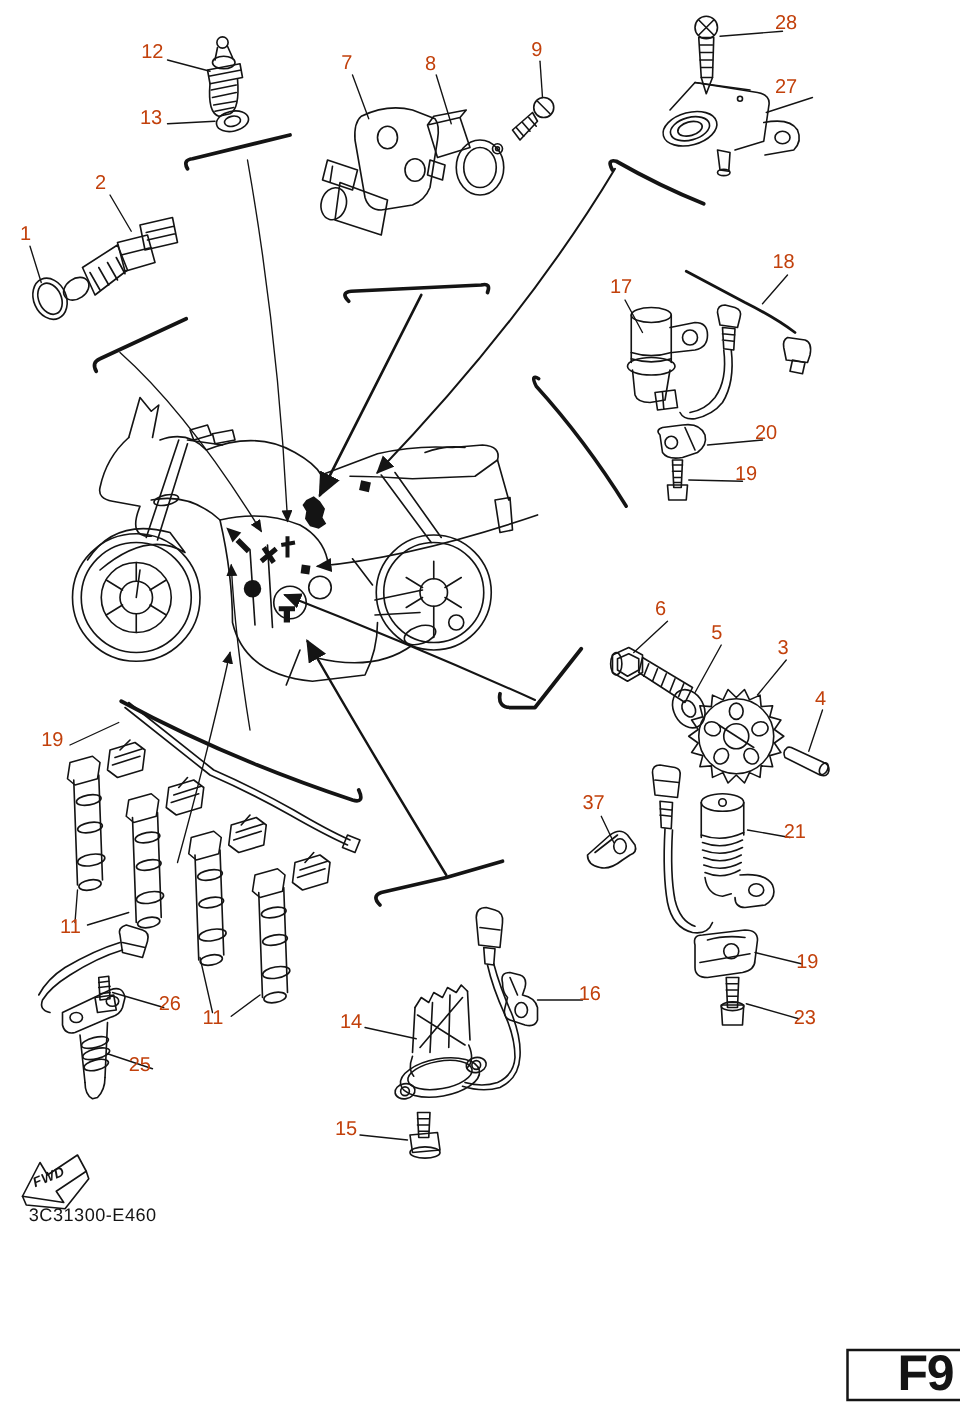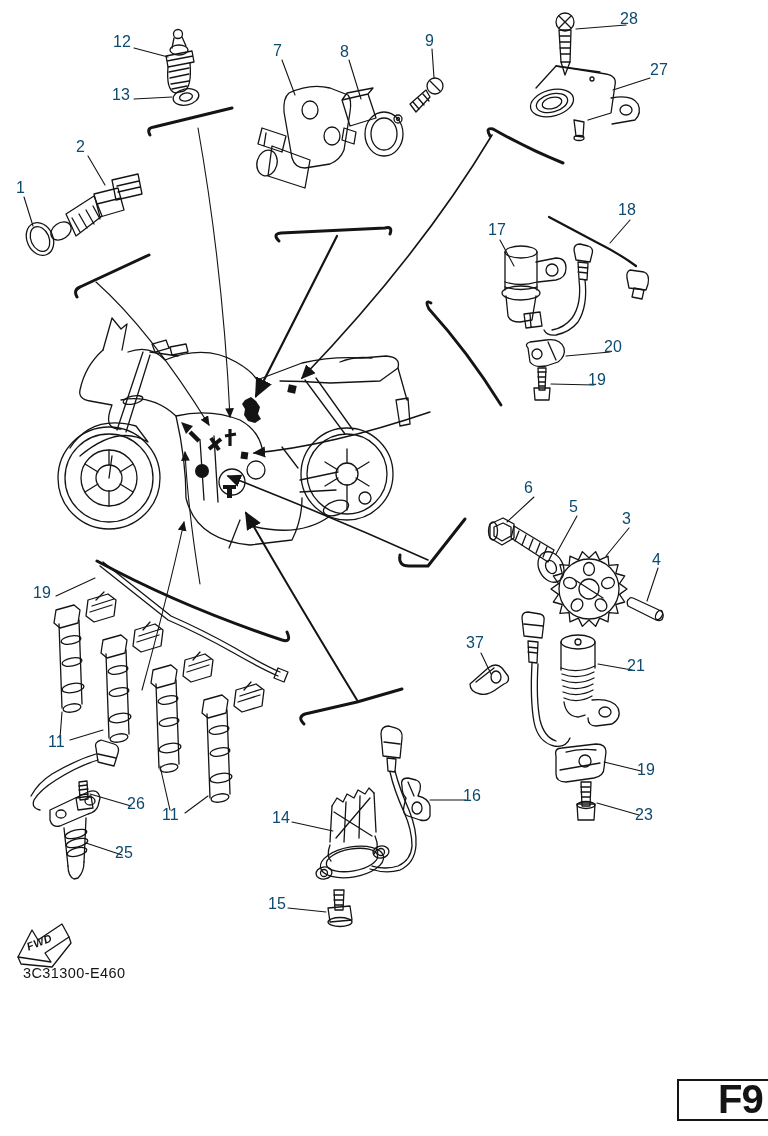--- a/index.html
+++ b/index.html
@@ -3,21 +3,21 @@
 <meta charset="utf-8">
 <style>
   html,body{margin:0;padding:0;background:#fff;}
   #page{position:relative;width:768px;height:1136px;background:#fff;overflow:hidden;
         font-family:"Liberation Sans",sans-serif;color:#141414;}
   svg{position:absolute;left:0;top:0;}
   .ln{stroke:#141414;fill:none;stroke-width:1.3;stroke-linejoin:round;stroke-linecap:round;}
   .thin{stroke-width:1.1;}
   .bracket{stroke-width:3;stroke-linecap:round;}
   .blk{fill:#141414;stroke:none;}
-  .co{position:absolute;font-size:16px;line-height:1;color:#0c4a6e;
+  .co{position:absolute;font-size:16px;line-height:1;color:#c2410c;
       font-family:"Liberation Sans",sans-serif;}
   #fwd-label{position:absolute;left:26px;top:936px;font-size:11px;font-weight:bold;
       font-style:italic;transform:rotate(-22deg);letter-spacing:.5px;}
   #drawing-code{position:absolute;left:11px;top:965px;font-size:14.5px;letter-spacing:.4px;margin-left:12px;}
   #page-ref-box{position:absolute;left:677px;top:1079px;width:100px;height:42px;
       border:2.5px solid #141414;box-sizing:border-box;}
   #page-ref{position:absolute;left:39px;top:-4px;font-size:40px;font-weight:bold;
       letter-spacing:-1px;font-family:"Liberation Sans",sans-serif;}
 </style>
 </head>
@@ -411,23 +411,23 @@
 <div class="co" style="left:268px;top:896px">15</div>
 <div class="co" style="left:463px;top:788px">16</div>
 <div class="co" style="left:488px;top:222px">17</div>
 <div class="co" style="left:618px;top:202px">18</div>
 <div class="co" style="left:588px;top:372px">19</div>
 <div class="co" style="left:604px;top:339px">20</div>
 <div class="co" style="left:627px;top:658px">21</div>
 <div class="co" style="left:637px;top:762px">19</div>
 <div class="co" style="left:635px;top:807px">23</div>
 <div class="co" style="left:466px;top:635px">37</div>
-<div class="co" style="left:115px;top:845px">25</div>
+<div class="co" style="left:103px;top:845px">25</div>
 <div class="co" style="left:127px;top:796px">26</div>
-<div class="co" style="left:650px;top:62px">27</div>
+<div class="co" style="left:620px;top:62px">27</div>
 <div class="co" style="left:620px;top:11px">28</div>
 
 <div id="fwd-label">FWD</div>
 <div id="drawing-code">3C31300-E460</div>
 <div id="page-ref-box">
   <div id="page-ref">F9</div>
 </div>
 
 </div>
 

